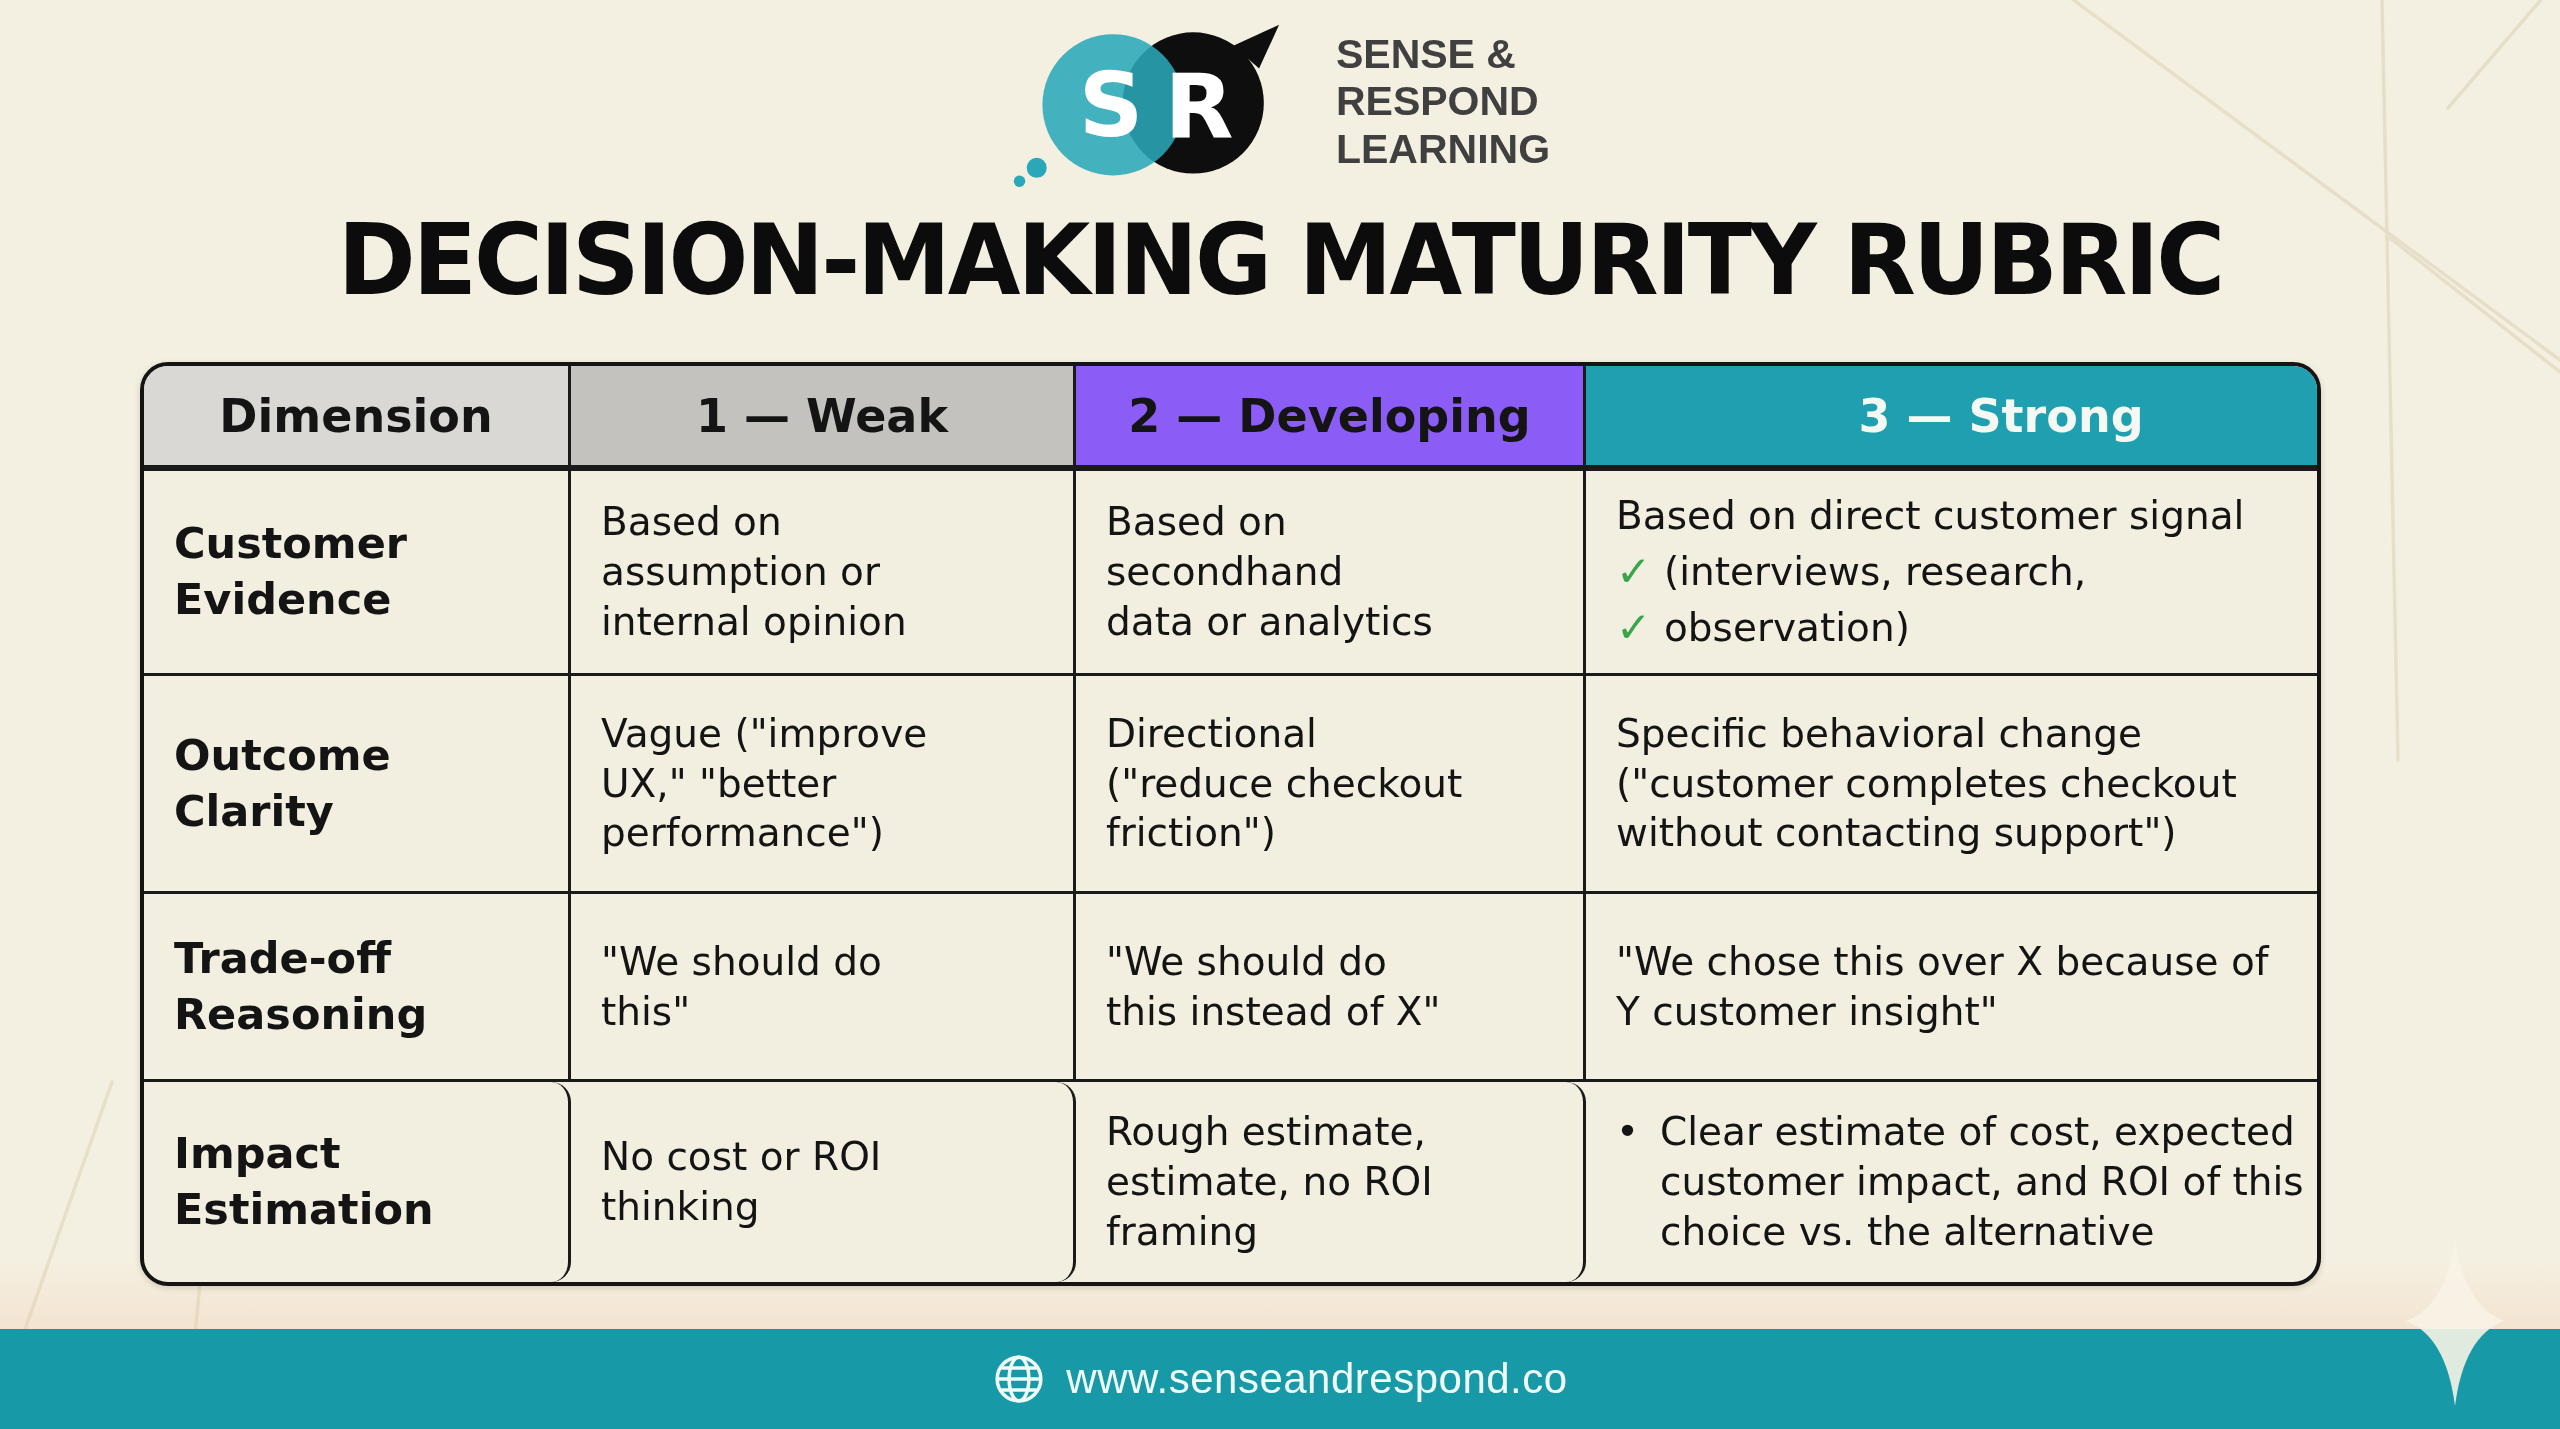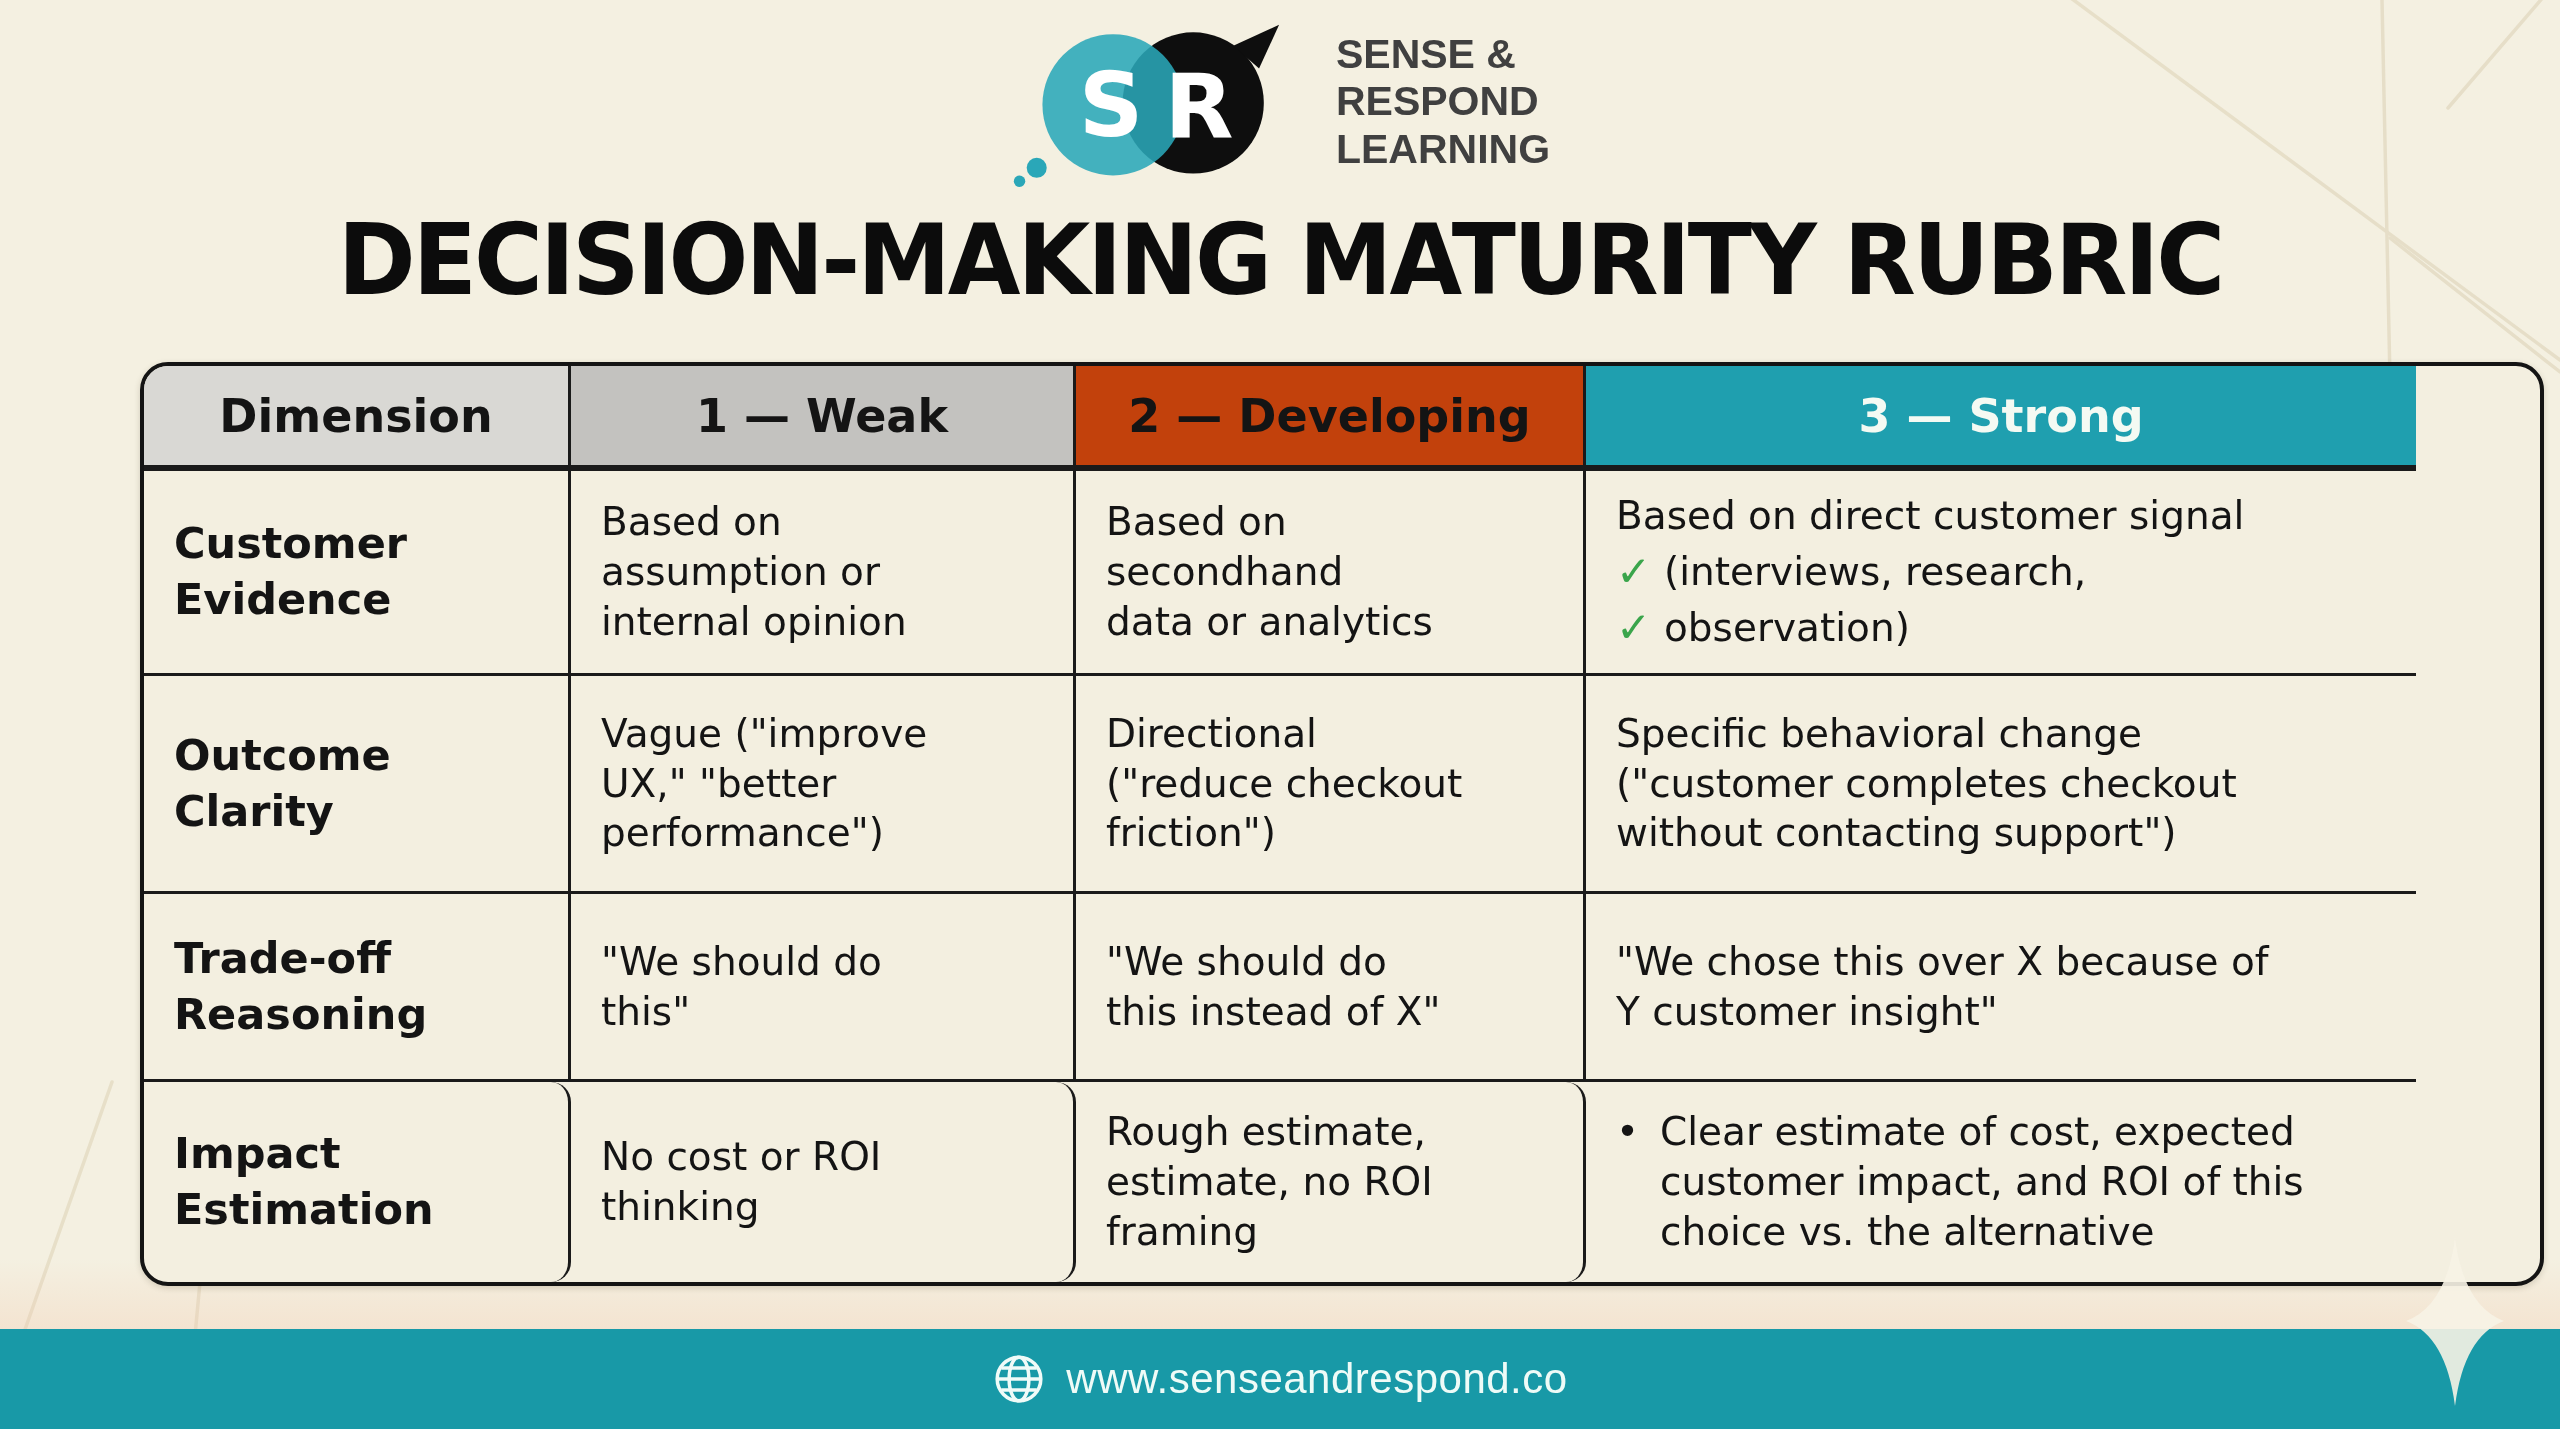--- a/index.html
+++ b/index.html
@@ -63,21 +63,21 @@
     color: #0c0c0c;
     z-index: 2;
     transform: scaleY(1.04);
   }
 
   
   .rubric-table {
     position: absolute;
     left: 140px;
     top: 362px;
-    width: 2404px;
+    width: 2181px;
     border: 4px solid #141414;
     border-radius: 28px;
     overflow: hidden;
     background: #f3efe0;
     display: grid;
     grid-template-columns: 427px 505px 510px 830px;
     grid-template-rows: 105px 205px 218px 188px 200px;
     z-index: 2;
     box-shadow: 0 2px 6px rgba(60,50,20,0.18);
   }
@@ -99,21 +99,21 @@
     padding: 10px 12px;
     font-family: "DejaVu Sans", sans-serif;
     font-weight: bold;
     font-size: 46px;
     border-bottom-width: 6px;
     text-align: center;
     flex-direction: row;
   }
   .hdr-dimension  { background: #d9d8d4; }
   .hdr-weak       { background: #c3c2bf; }
-  .hdr-developing { background: #c2410c; }
+  .hdr-developing { background: #8b5cf6; }
   .hdr-strong     { background: #1f9faf; color: #f4faf3; }
 
   .dim-cell {
     font-family: "DejaVu Sans", sans-serif;
     font-weight: bold;
     font-size: 43px;
     line-height: 1.3;
     white-space: pre-line;
   }
   .body-text {

